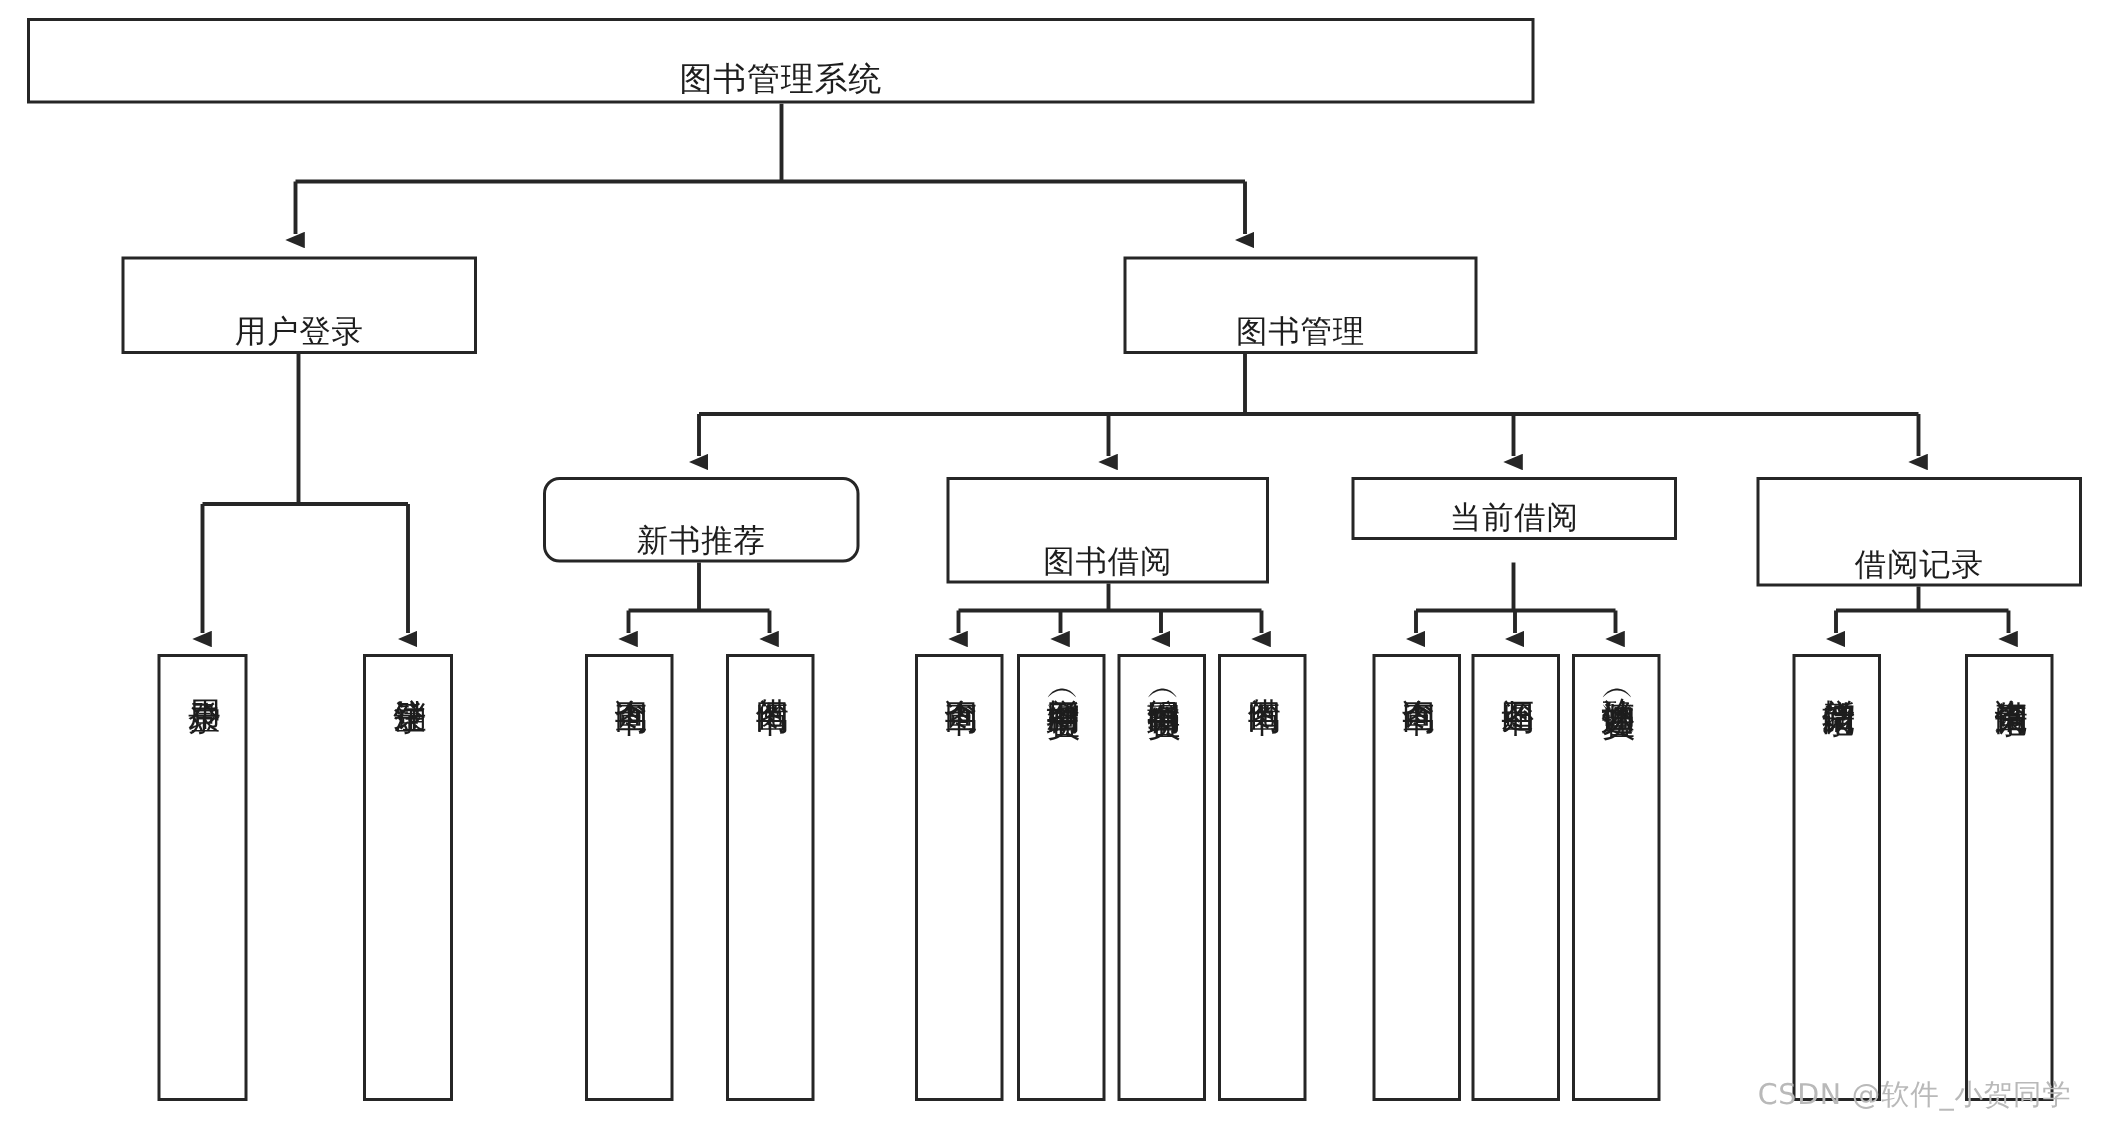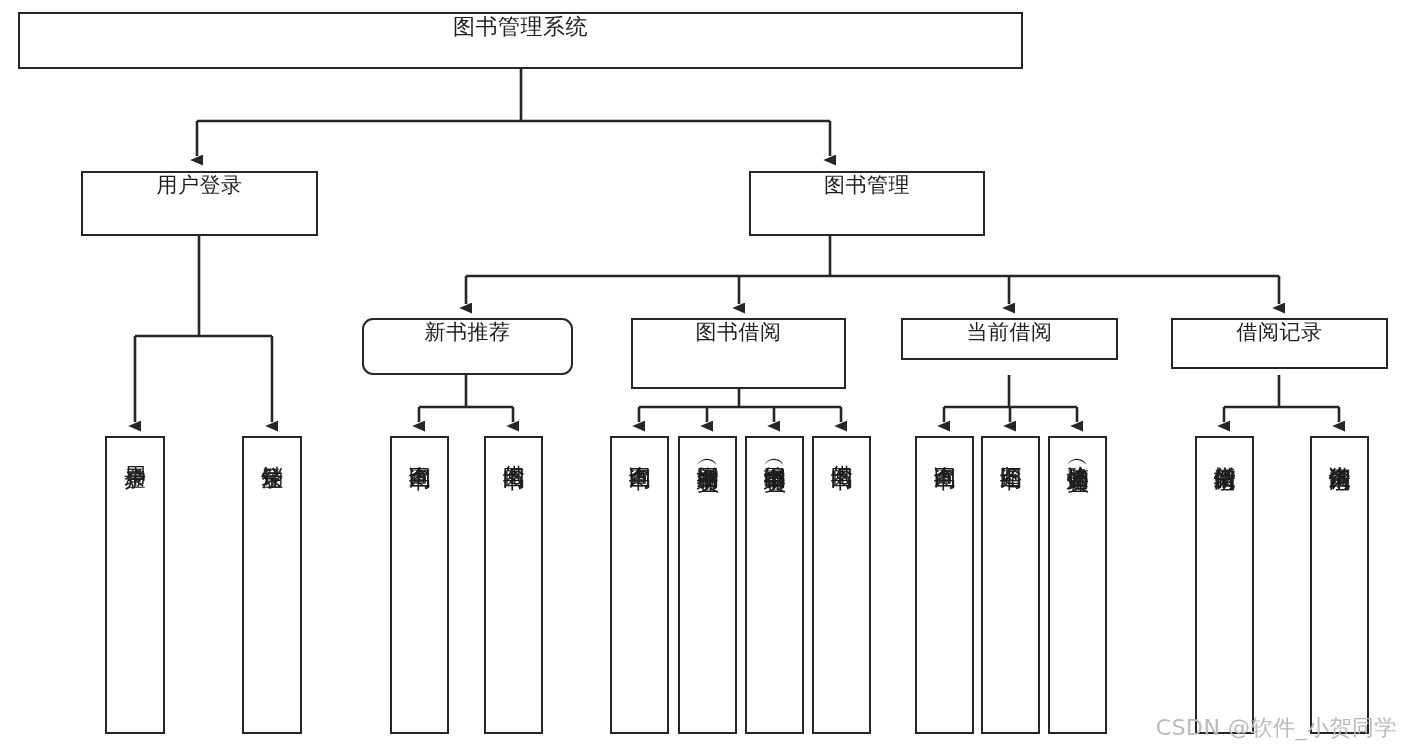--- a/index.html
+++ b/index.html
@@ -25,21 +25,21 @@
     width: 1405px;
     height: 747px;
     pointer-events: none;
   }
   .node {
     position: absolute;
     box-sizing: border-box;
     background: #ffffff;
     border: 2px solid #262626;
     display: flex;
-    align-items: flex-start;
+    align-items: flex-end;
     justify-content: center;
     text-align: center;
     color: #1d1d1d;
     z-index: 2;
   }
   .node .lbl {
     display: block;
     line-height: 1.18;
     letter-spacing: 0.5px;
   }
@@ -59,23 +59,23 @@
   .node.v .lbl {
     writing-mode: vertical-rl;
     text-orientation: upright;
     font-size: 22px;
     line-height: 1.12;
     letter-spacing: 1px;
     white-space: nowrap;
   }
   #watermark {
     position: absolute;
-    right: 8px;
+    right: 24px;
     bottom: 4px;
-    font-size: 22px;
+    font-size: 19px;
     color: #b9b9b9;
     letter-spacing: 0.5px;
     z-index: 5;
     white-space: nowrap;
   }
 </style>
 </head>
 <body>
 
 <div id="canvas">
@@ -143,21 +143,21 @@
 
   <div class="node h" style="left:362px; top:318px; width:211px; height:57px;border-radius:11px;">
     <span class="lbl">新书推荐</span>
   </div>
   <div class="node h" style="left:631px; top:318px; width:215px; height:71px;">
     <span class="lbl">图书借阅</span>
   </div>
   <div class="node h" style="left:901px; top:318px; width:217px; height:42px;">
     <span class="lbl">当前借阅</span>
   </div>
-  <div class="node h" style="left:1171px; top:318px; width:217px; height:51px;">
+  <div class="node h" style="left:1171px; top:318px; width:217px; height:73px;">
     <span class="lbl">借阅记录</span>
   </div>
 
   <div class="node v" style="left:105px; top:436px; width:60px; height:298px;">
     <span class="lbl">用户登录</span>
   </div>
   <div class="node v" style="left:242px; top:436px; width:60px; height:298px;">
     <span class="lbl">注销登录</span>
   </div>
 

